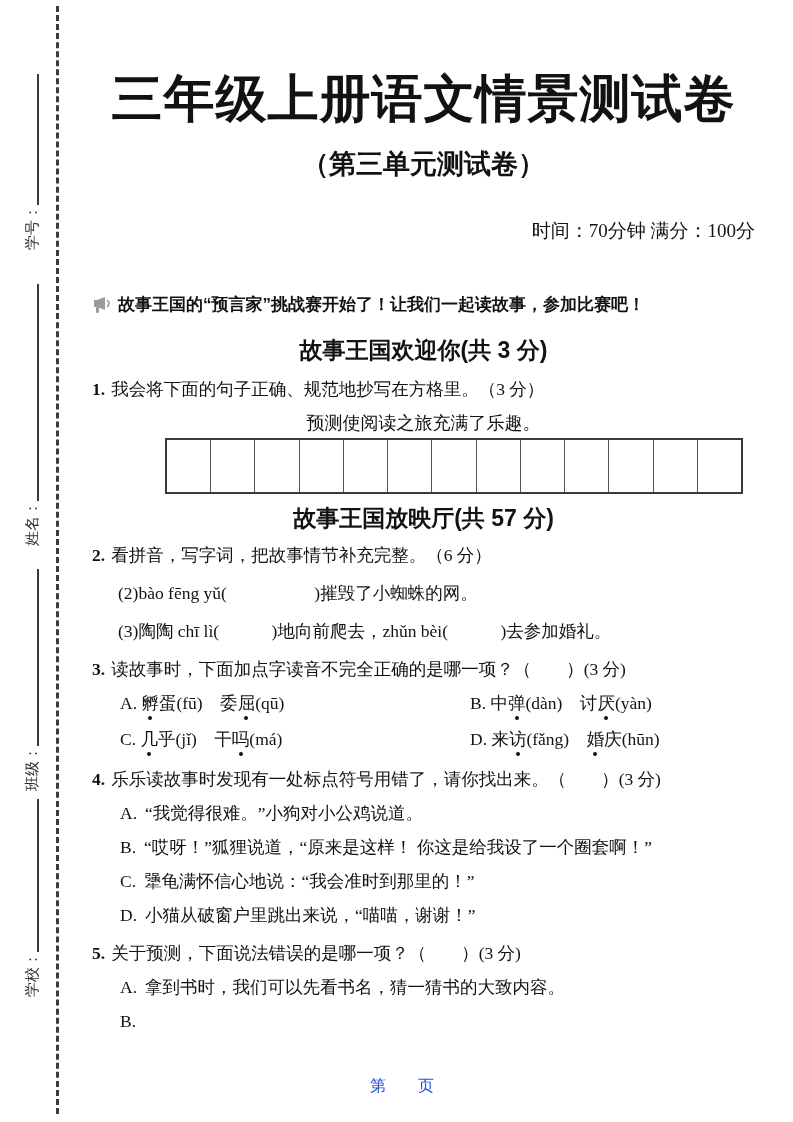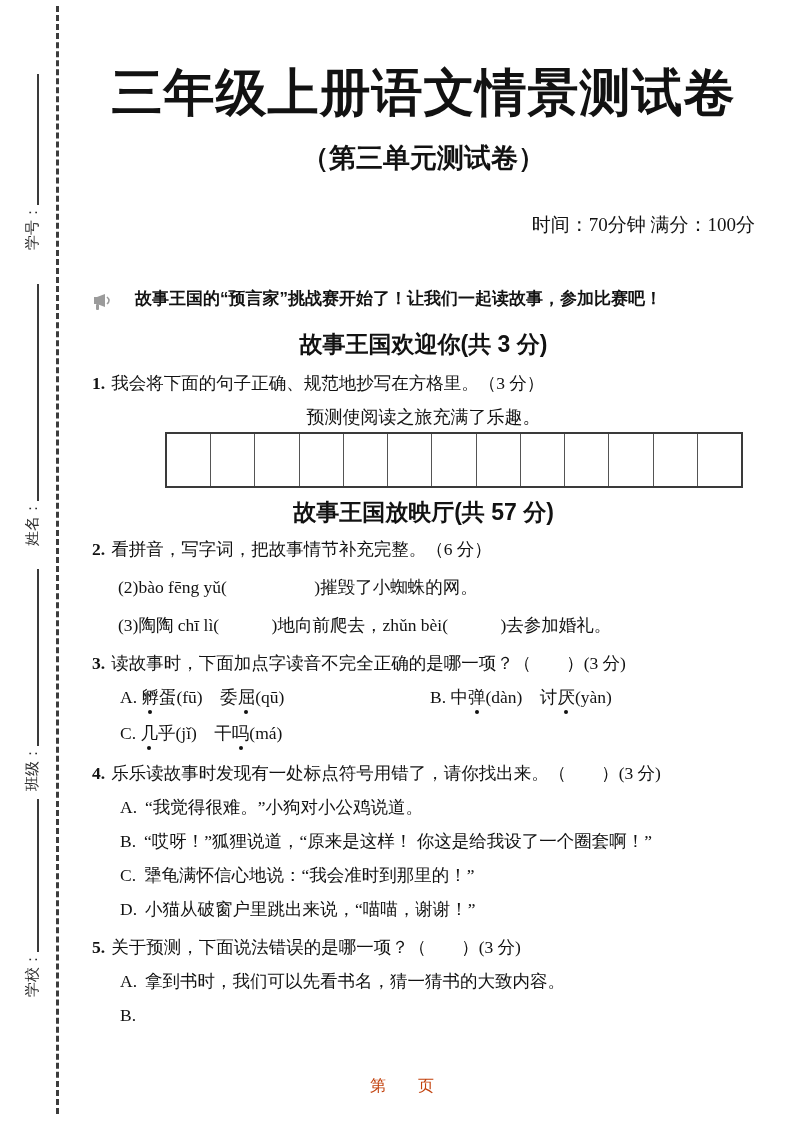--- a/index.html
+++ b/index.html
@@ -30,21 +30,21 @@
     color:#2c2c2c;
     white-space:nowrap;
   }
   .side-line { flex:1; border-bottom:2px solid #3a3a3a; height:14px; }
   .f1 { width:176px; left:-56px; top:149px; }
   .f2 { width:262px; left:-99px; top:402px; }
   .f3 { width:222px; left:-79px; top:667px; }
   .f4 { width:198px; left:-67px; top:885px; }
 
   
-  .content { position:absolute; left:92px; top:2px; width:663px; }
+  .content { position:absolute; left:92px; top:8px; width:663px; }
 
   .title {
     margin-top:58px;
     text-align:center;
     font-size:51px;
     line-height:66px;
     font-weight:bold;
     letter-spacing:1px;
   }
   .subtitle {
@@ -57,22 +57,22 @@
   .meta {
     margin-top:30px;
     text-align:right;
     font-size:19px;
     line-height:26px;
   }
 
   .intro {
     margin-top:48px;
     display:flex;
-    align-items:flex-end;
-    gap:21px;
+    align-items:flex-start;
+    gap:4px;
     font-family:"Liberation Sans", sans-serif;
     font-weight:bold;
     font-size:17px;
     line-height:26px;
   }
   .intro svg { flex:0 0 auto; margin-top:4px; }
 
   .sec-heading {
     margin-top:16px;
     text-align:center;
@@ -93,21 +93,21 @@
     margin-top:2px; margin-left:73px;
     width:578px; height:56px;
     display:flex;
     border:2px solid #3a3a3a;
   }
   .copy-grid .cell { flex:1; border-right:1px solid #555; }
   .copy-grid .cell:last-child { border-right:none; }
 
   .sub-item { margin-left:26px; font-size:17.5px; line-height:26px; }
 
-  .opt-row { display:flex; margin-left:28px; font-size:17.5px; line-height:26px; }
+  .opt-row { display:flex; margin-left:28px; font-size:17.5px; line-height:26px;gap:40px; }
   .opt-row .col-a { width:310px; }
   .opt-line { margin-left:28px; font-size:17.5px; line-height:26px; display:flex; gap:8px; }
 
   .em-dot { position:relative; display:inline-block; }
   .em-dot::after {
     content:"";
     position:absolute;
     left:50%; bottom:-4px;
     width:4px; height:4px;
     border-radius:50%;
@@ -115,21 +115,21 @@
     transform:translateX(-50%);
   }
 
   .footer {
     position:absolute;
     left:92px; width:620px;
     top:1076px;
     text-align:center;
     font-family:"Liberation Sans", sans-serif;
     font-size:16px;
-    color:#c2410c;
+    color:#1d4ed8;
   }
 </style>
 </head>
 <body>
 
 <div class="cut-line"></div>
 
 <div class="side-field f1">
   <span>学号：</span>
   <span class="side-line"></span>
@@ -206,20 +206,24 @@
     <span>
       <span>B.</span>
       <span>中<span class="em-dot">弹</span>(dàn)　讨<span class="em-dot">厌</span>(yàn)</span>
     </span>
   </div>
   <div class="opt-row mt10">
     <span class="col-a">
       <span>C.</span>
       <span><span class="em-dot">几</span>乎(jǐ)　干<span class="em-dot">吗</span>(má)</span>
     </span>
+    <span>
+      <span>D.</span>
+      <span>来<span class="em-dot">访</span>(fǎng)　<span class="em-dot">婚</span>庆(hūn)</span>
+    </span>
   </div>
 
   <div class="q-stem mt14">
     <span class="q-num">4.</span>
     <span>乐乐读故事时发现有一处标点符号用错了，请你找出来。（　　）(3 分)</span>
   </div>
   <div class="opt-line mt8">
     <span>A.</span>
     <span>“我觉得很难。”小狗对小公鸡说道。</span>
   </div>

